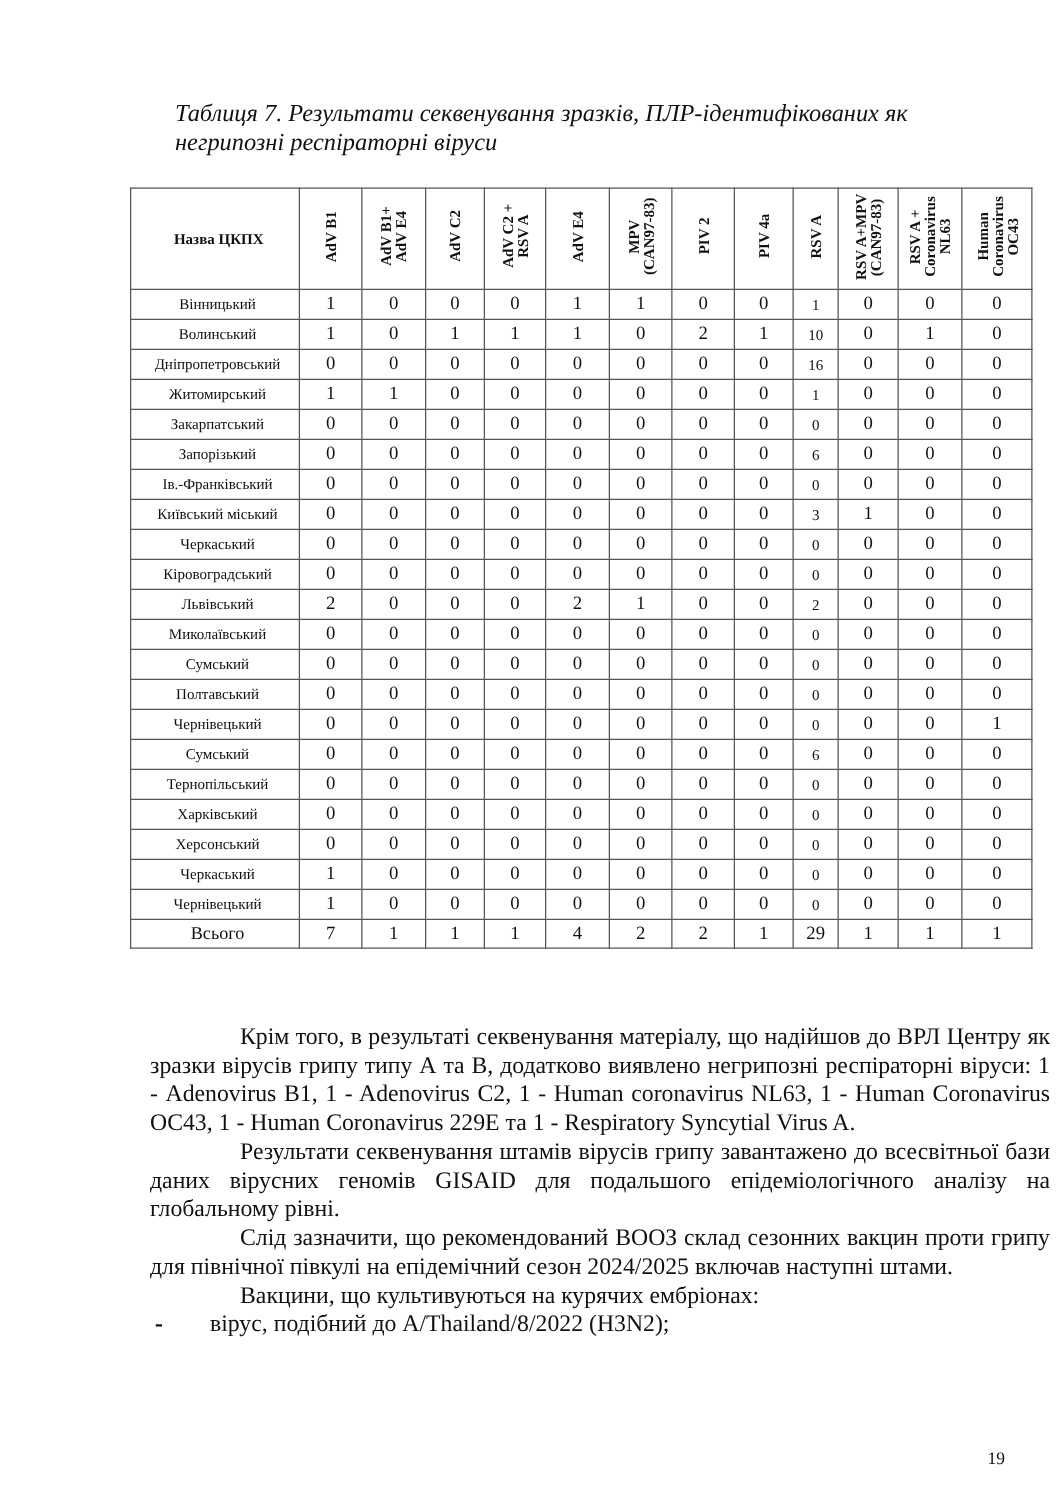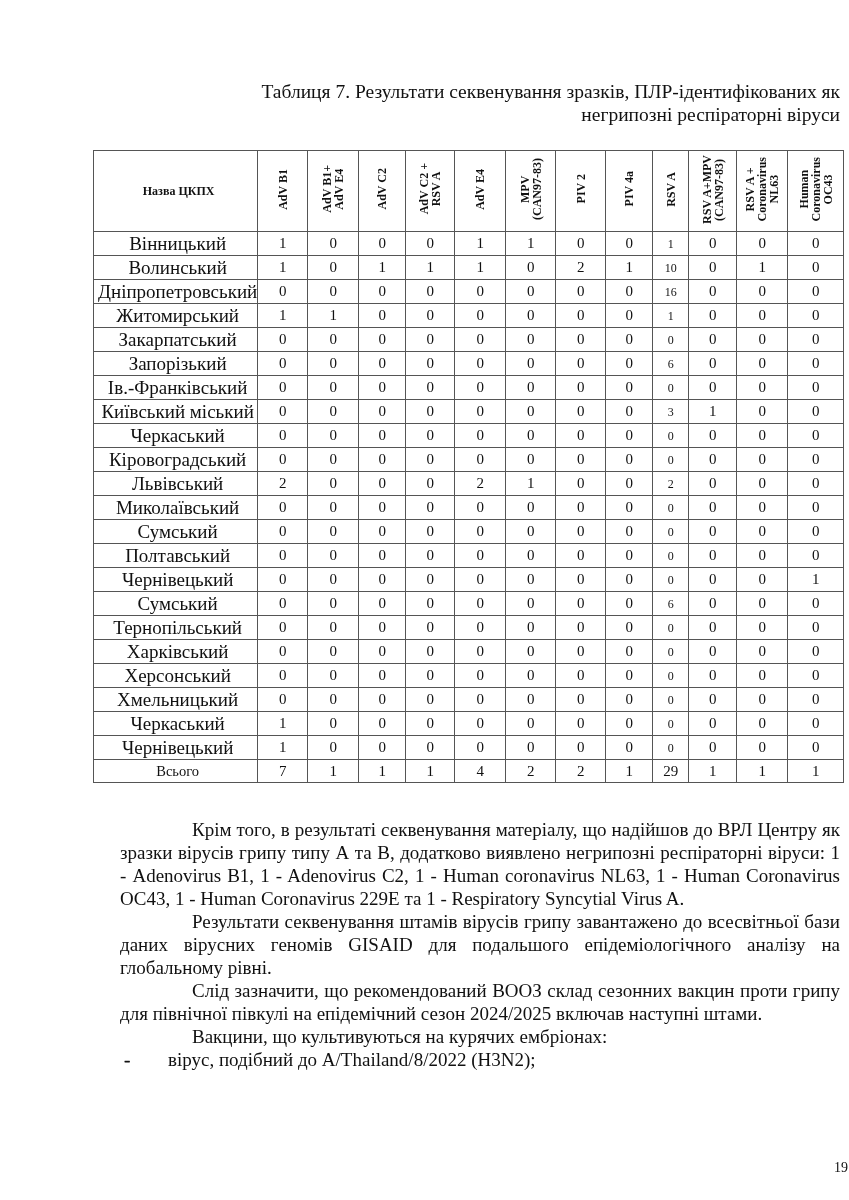--- a/index.html
+++ b/index.html
@@ -2,50 +2,50 @@
 <html><head>
 <meta charset="utf-8">
 <style>
   html, body { margin: 0; padding: 0; background: #ffffff; }
   body {
     width: 849px; height: 1200px; position: relative; overflow: hidden;
     font-family: "Liberation Serif", serif; color: #111;
   }
   .caption {
     position: absolute; left: 140px; top: 80px; width: 700px;
-    text-align: right; font-size: 19.5px; line-height: 23px;
+    text-align: left; font-size: 19.5px; line-height: 23px; font-style: italic;
   }
   table.data {
-    position: absolute; left: 93px; top: 150px;
+    position: absolute; left: 104px; top: 150px;
     border-collapse: collapse; table-layout: fixed;
     font-size: 15px;
   }
   table.data td, table.data th {
     border: 1px solid #555; padding: 0; text-align: center; vertical-align: middle;
   }
   table.data th { height: 80px; font-weight: bold; font-size: 12px; }
   th.namehdr { text-align: left; padding-left: 6px !important; font-size: 13.5px; }
   .vt {
     display: inline-block; writing-mode: vertical-rl; transform: rotate(180deg);
     line-height: 12px; white-space: pre-line; text-align: center;
   }
   table.data td { height: 22px; }
-  td.name { text-align: left; padding-left: 4px !important; font-size: 19px; }
+  td.name { text-align: left; padding-left: 4px !important; font-size: 12px; }
   td.rsv { font-size: 12px; vertical-align: top; padding-top: 1px !important; }
   tr.total td { font-weight: normal; font-size: 15px; }
   tr.total td.name { font-size: 14.5px; }
   .body-text {
     position: absolute; left: 120px; top: 818px; width: 720px;
     font-size: 19px; line-height: 23px; text-align: justify;
   }
   .body-text p { margin: 0; text-indent: 72px; }
   .body-text ul { margin: 0; padding: 0; list-style: none; }
   .body-text li { padding-left: 48px; position: relative; }
   .body-text li .dash { position: absolute; left: 4px; }
-  .pagenum { position: absolute; left: 790px; top: 1160px; font-size: 14px; margin-left: 44px; }
+  .pagenum { position: absolute; left: 790px; top: 1160px; font-size: 14px; }
 </style>
 </head>
 <body>
 
 <div class="caption">
   <div>Таблиця 7. Результати секвенування зразків, ПЛР-ідентифікованих як</div>
   <div>негрипозні респіраторні віруси</div>
 </div>
 
 <table class="data">
@@ -369,35 +369,20 @@
         <td>0</td>
         <td>0</td>
         <td>0</td>
         <td>0</td>
         <td class="rsv">0</td>
         <td>0</td>
         <td>0</td>
         <td>0</td>
       </tr>
       <tr>
-        <td class="name">Хмельницький</td>
-        <td>0</td>
-        <td>0</td>
-        <td>0</td>
-        <td>0</td>
-        <td>0</td>
-        <td>0</td>
-        <td>0</td>
-        <td>0</td>
-        <td class="rsv">0</td>
-        <td>0</td>
-        <td>0</td>
-        <td>0</td>
-      </tr>
-      <tr>
         <td class="name">Черкаський</td>
         <td>1</td>
         <td>0</td>
         <td>0</td>
         <td>0</td>
         <td>0</td>
         <td>0</td>
         <td>0</td>
         <td>0</td>
         <td class="rsv">0</td>

